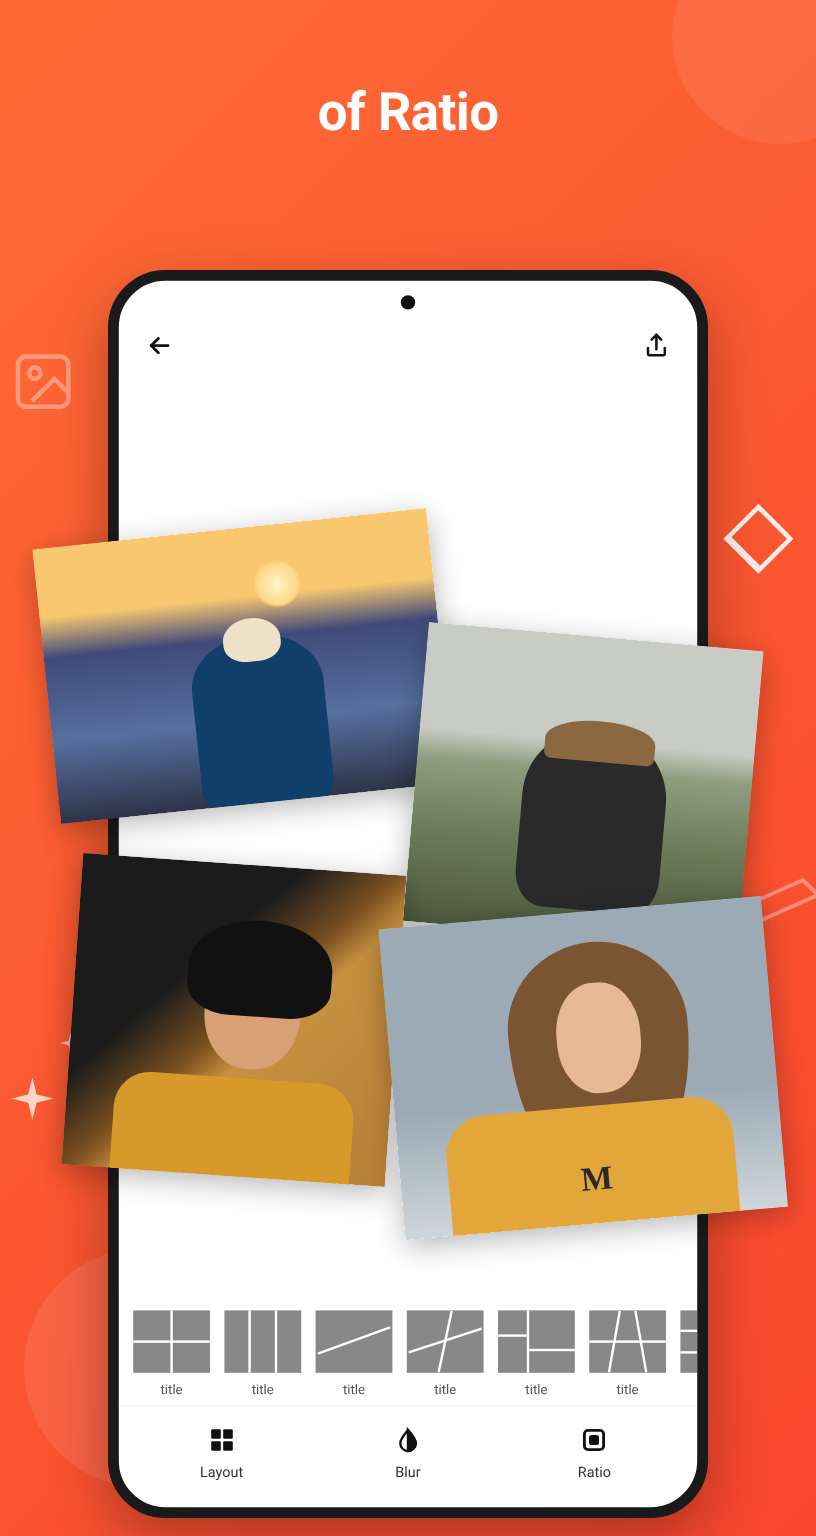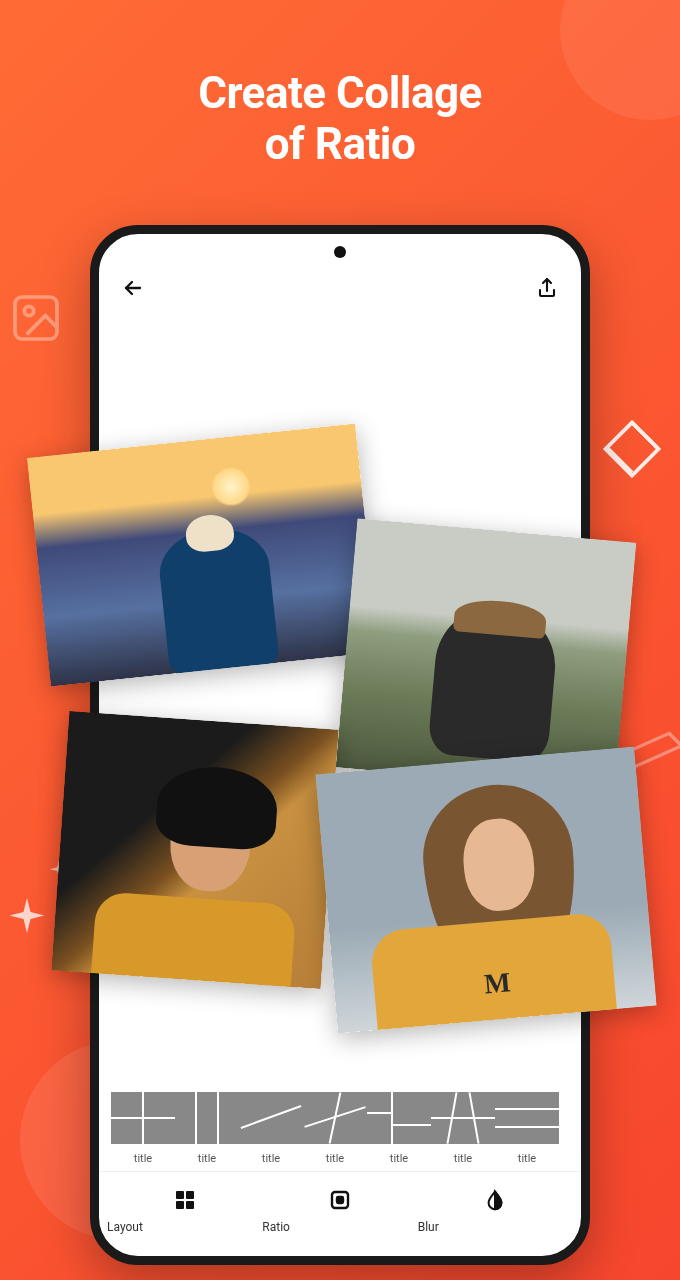--- a/index.html
+++ b/index.html
@@ -144,20 +144,21 @@
   .piece-d { top: 300px; right: -14px; width: 320px; height: 260px; transform: rotate(-5deg); }
   .piece-d .piece-inner { background: linear-gradient(180deg,#9baab4 0,#9baab4 60%,#cfd6da 100%); position:relative; }
   .piece-d .hair { position:absolute; top:26px; left:100px; width:150px; height:180px; background:#7a5532; border-radius:50% 50% 30% 30% / 40% 40% 60% 60%; }
   .piece-d .face { position:absolute; top:60px; left:140px; width:70px; height:92px; background:#e6b894; border-radius:46%; }
   .piece-d .sweater { position:absolute; bottom:0; left:40px; width:240px; height:98px; background:#e2a63a; border-radius:34px 34px 0 0; }
   .piece-d .mletter { position:absolute; bottom:20px; left:150px; color:#2a2a2a; font-weight:900; font-size:28px; font-family:serif; }
 
   
   .layouts {
     display: flex;
+    gap: 12px;
     padding: 16px 12px 6px;
     overflow-x: hidden;
   }
   .layout-item { flex: 0 0 64px; text-align: center; }
   .layout-thumb {
     width: 64px; height: 52px;
     background: #888;
     position: relative;
     margin-bottom: 8px;
   }
@@ -165,21 +166,21 @@
   .layout-label { font-size: 11px; color:#555; }
 
   
   .toolbar {
     display: flex;
     justify-content: space-around;
     align-items: center;
     padding: 14px 8px 22px;
     border-top: 1px solid #eee;
   }
-  .tool-item { text-align: left; flex: 1; }
+  .tool-item { text-align: center; flex: 1; }
   .tool-icon { height: 28px; display: flex; align-items: center; justify-content: center; }
   .tool-label { font-size: 12px; color:#333; margin-top: 6px; }
   .tool-item.selected .tool-icon svg rect,
   .tool-item.selected .tool-icon svg path { fill: #111; }
 </style>
 </head>
 <body>
 
 <div class="bg-circle-top"></div>
 <div class="bg-circle-bottom"></div>
@@ -197,21 +198,20 @@
     <path d="M38 4 L44 10"></path>
 </svg>
 <svg class="bg-sparkle" width="42" height="42" viewBox="0 0 24 24" fill="#fff">
   <path d="M12 0l2 8 8 2-8 2-2 8-2-8-8-2 8-2z"></path>
 </svg>
 <svg class="bg-sparkle-small" width="22" height="22" viewBox="0 0 24 24" fill="#fff">
   <path d="M12 0l2 8 8 2-8 2-2 8-2-8-8-2 8-2z"></path>
 </svg>
 
 <div class="headline">
-  <div>Create Collage</div>
   <div>of Ratio</div>
 </div>
 
 <div class="phone">
   <div class="camera-dot"></div>
 
   <div class="app-bar">
     <span>
       <svg viewBox="0 0 24 24" fill="none" stroke="#111" stroke-width="2.3" stroke-linecap="round" stroke-linejoin="round">
           <path d="M19 12H5"></path>
@@ -290,36 +290,36 @@
             <rect x="3" y="3" width="8" height="8" rx="1"></rect>
             <rect x="13" y="3" width="8" height="8" rx="1"></rect>
             <rect x="3" y="13" width="8" height="8" rx="1"></rect>
             <rect x="13" y="13" width="8" height="8" rx="1"></rect>
           </svg>
         </div>
       <div class="tool-label">Layout</div>
     </div>
     <div class="tool-item">
       <div class="tool-icon">
+          <svg width="22" height="24" viewBox="0 0 24 24" fill="none" stroke="#111" stroke-width="2.2">
+            <path d="M12 3c4 5 7 8 7 12a7 7 0 11-14 0c0-4 3-7 7-12z"></path>
+            <path d="M12 3c4 5 7 8 7 12a7 7 0 01-7 7V3z" fill="#111"></path>
+          </svg>
+        </div>
+      <div class="tool-label">Blur</div>
+    </div>
+    <div class="tool-item">
+      <div class="tool-icon">
           <svg width="24" height="24" viewBox="0 0 24 24" fill="none" stroke="#111" stroke-width="2.4">
             <rect x="4" y="4" width="16" height="16" rx="3"></rect>
             <rect x="9" y="9" width="6" height="6" rx="1.2" fill="#111"></rect>
           </svg>
         </div>
       <div class="tool-label">Ratio</div>
     </div>
-    <div class="tool-item">
-      <div class="tool-icon">
-          <svg width="22" height="24" viewBox="0 0 24 24" fill="none" stroke="#111" stroke-width="2.2">
-            <path d="M12 3c4 5 7 8 7 12a7 7 0 11-14 0c0-4 3-7 7-12z"></path>
-            <path d="M12 3c4 5 7 8 7 12a7 7 0 01-7 7V3z" fill="#111"></path>
-          </svg>
-        </div>
-      <div class="tool-label">Blur</div>
-    </div>
   </div>
 </div>
 
 <div class="collage">
   <div class="piece piece-a">
     <div class="piece-inner">
         <div class="sun"></div>
         <div class="person"></div>
         <div class="beanie"></div>
       </div>

